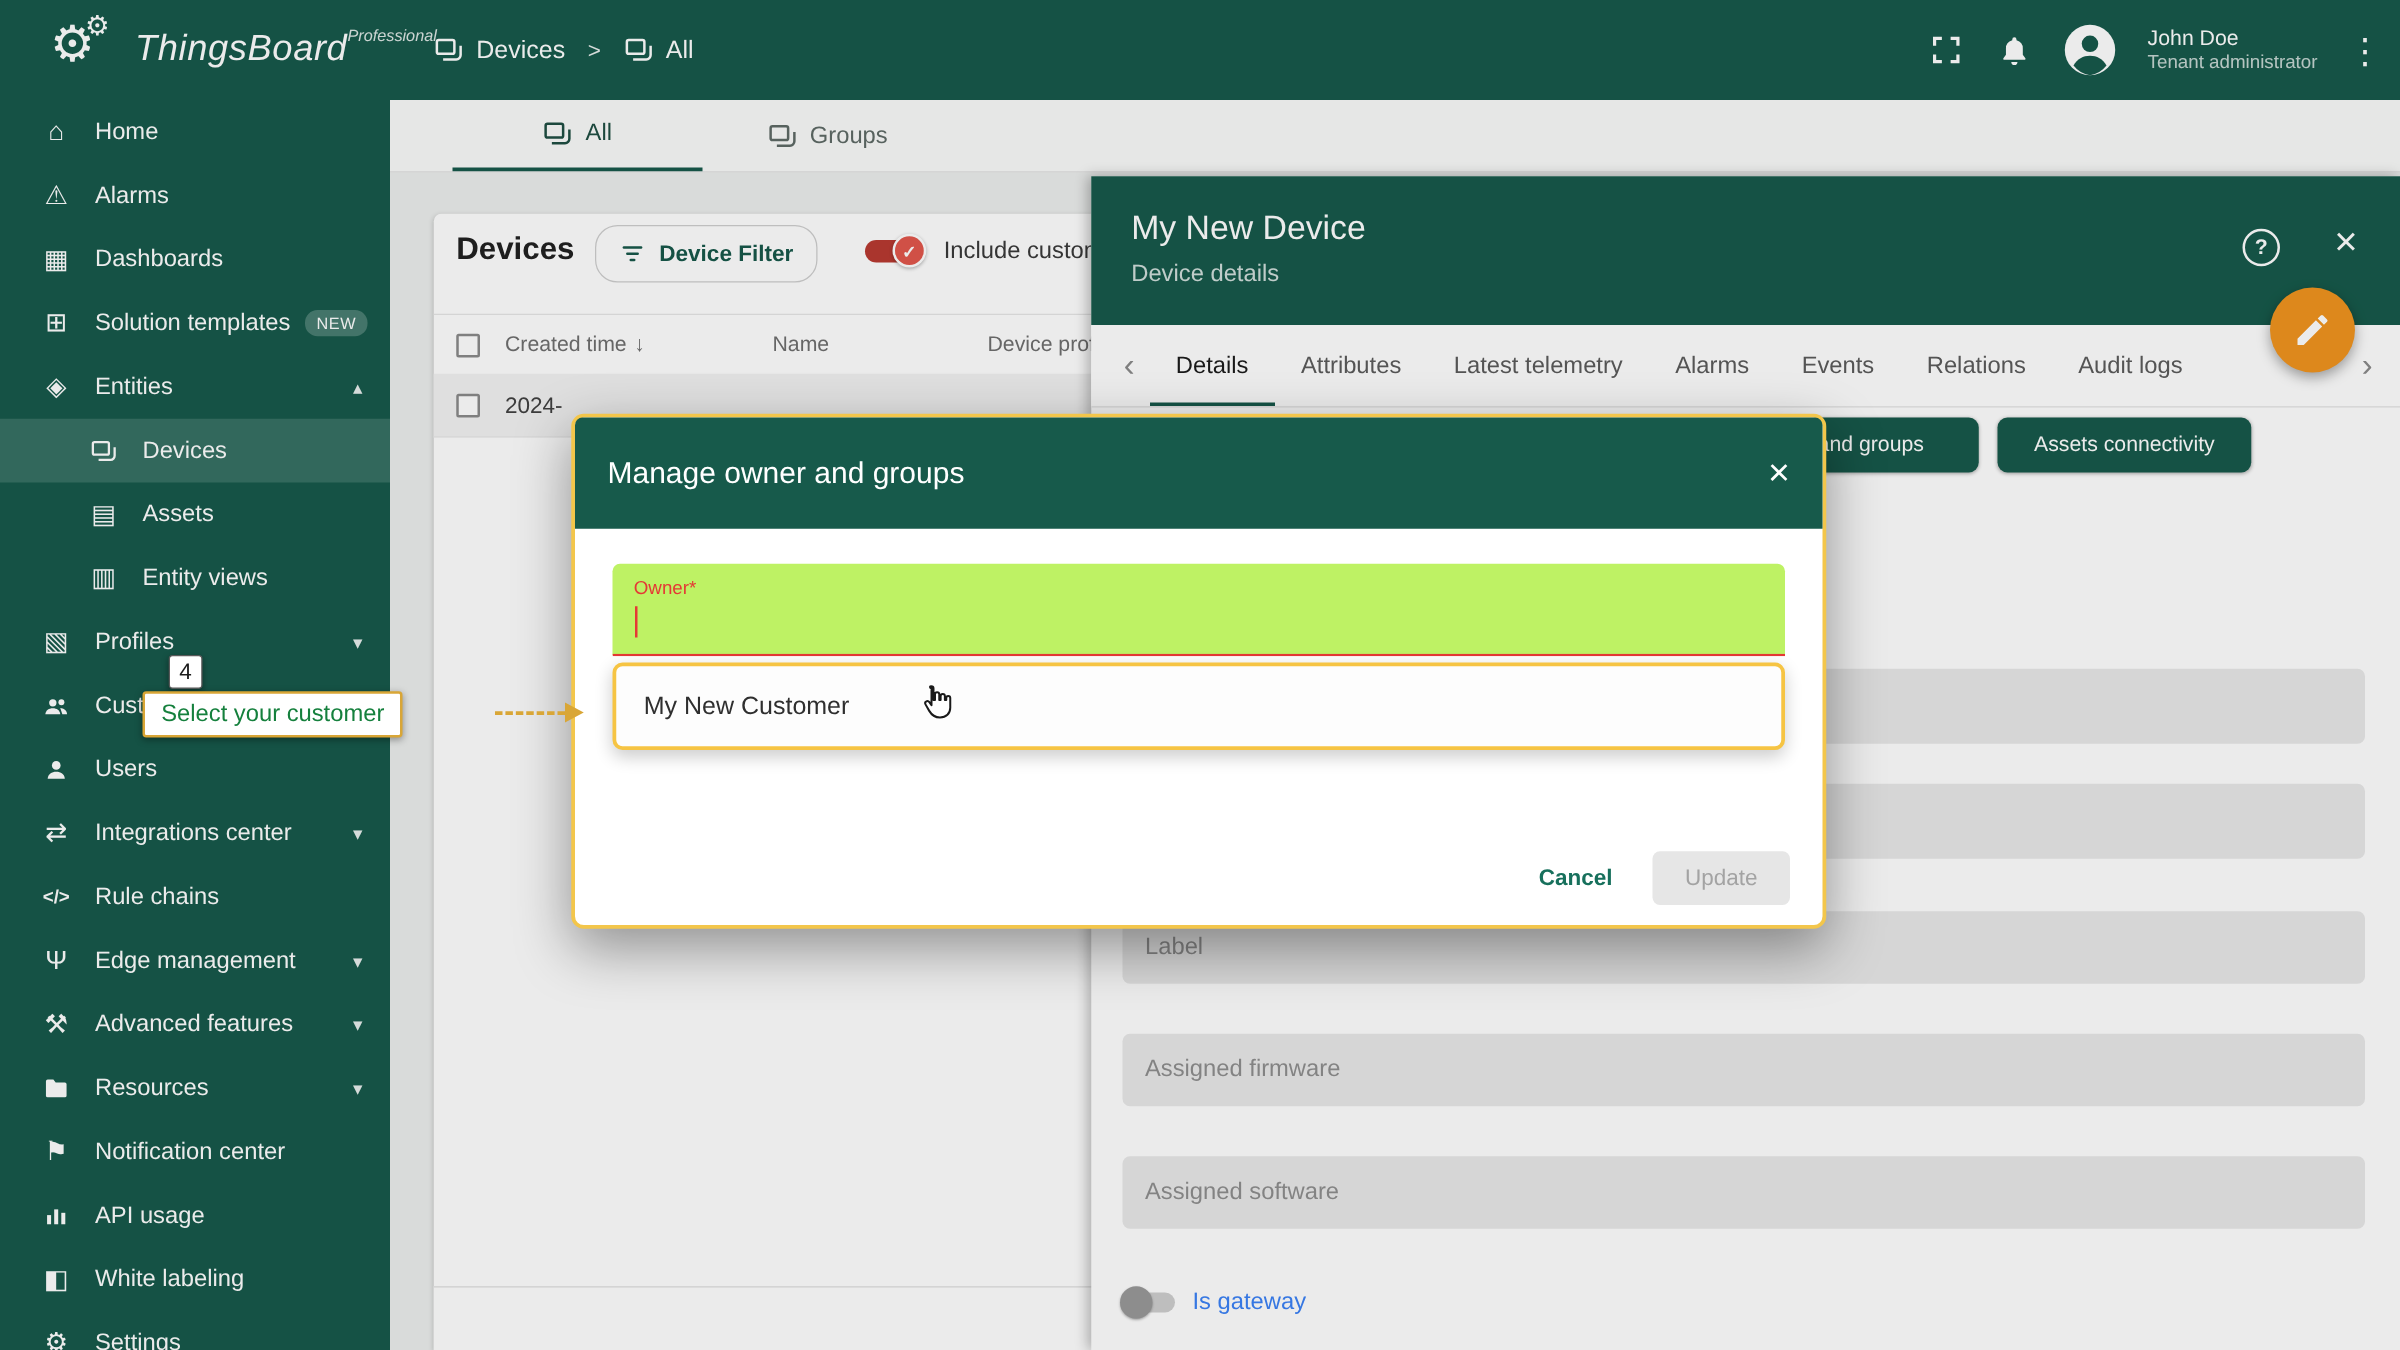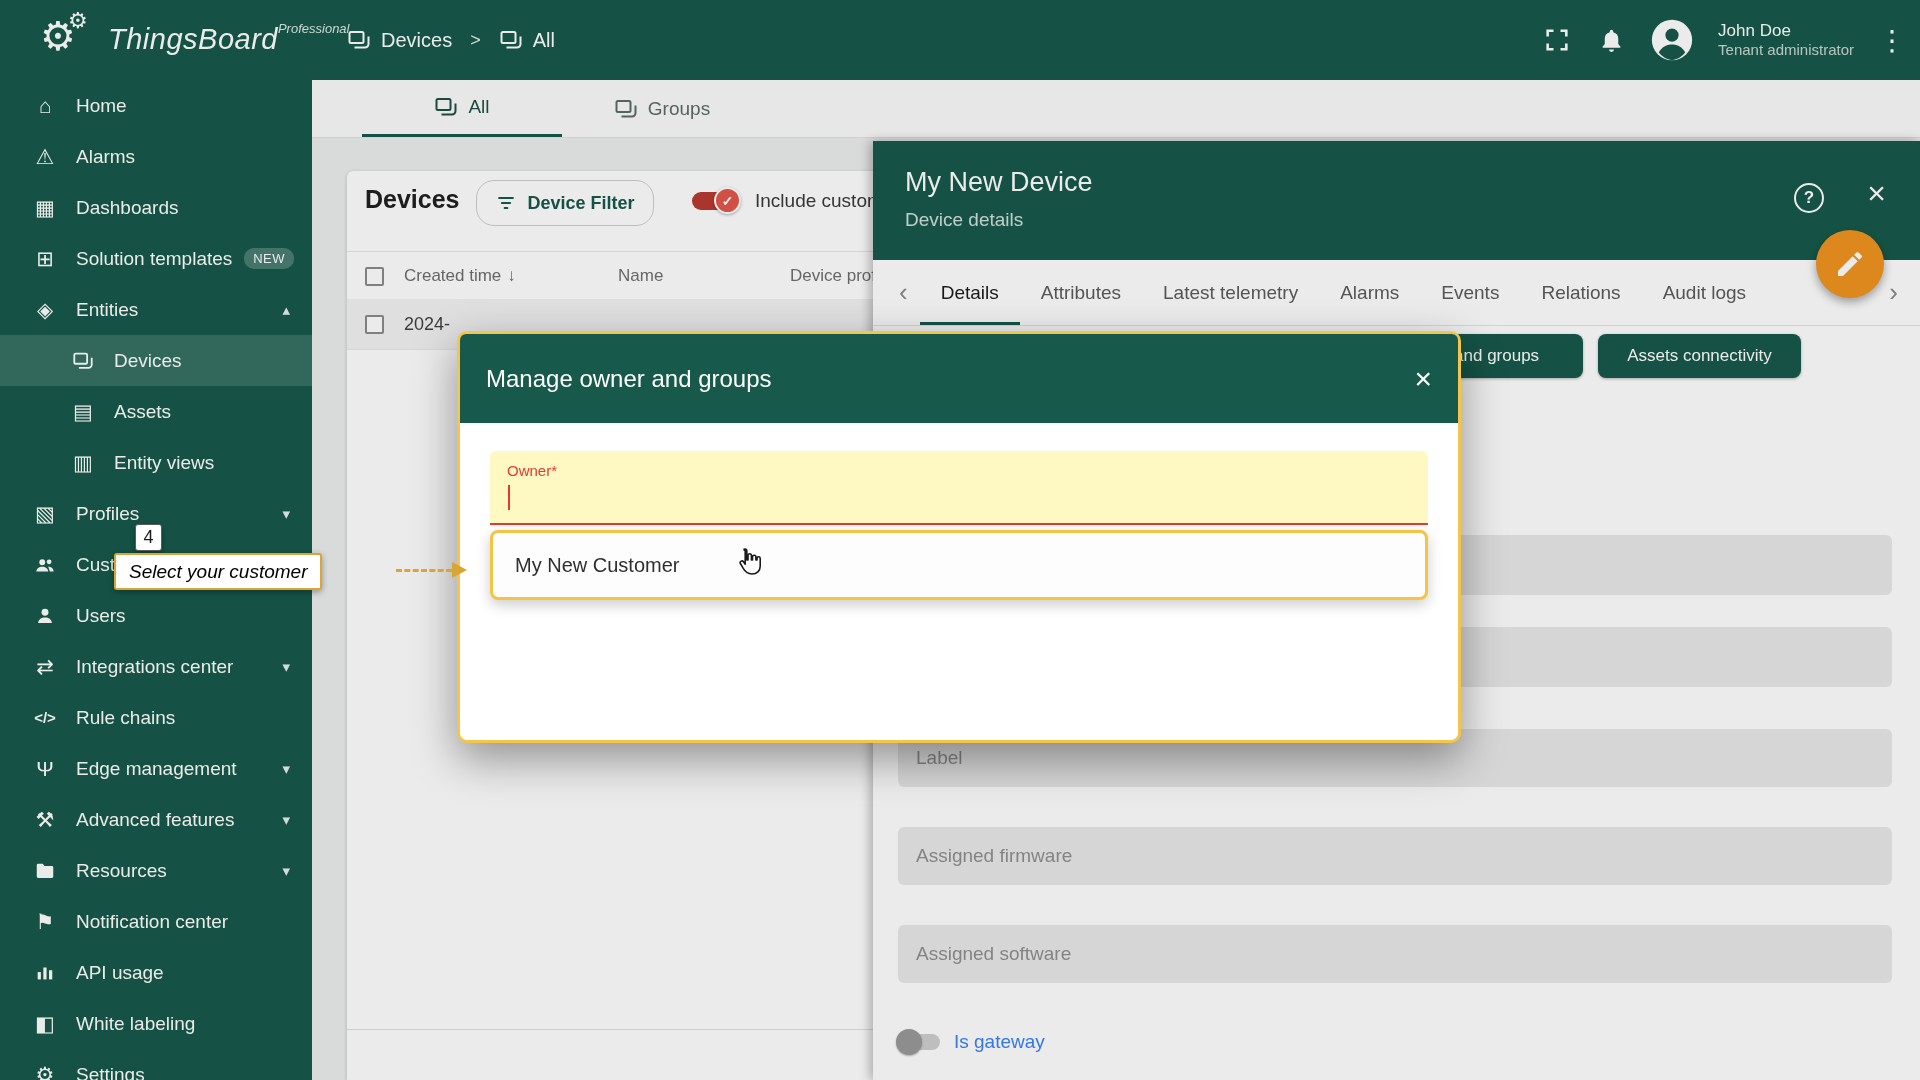--- a/index.html
+++ b/index.html
@@ -76,31 +76,31 @@
   .gw-toggle{width:42px;height:16px;background:#cfcfcf;border-radius:8px;position:relative;}
   .gw-knob{position:absolute;left:-2px;top:-5px;width:26px;height:26px;border-radius:50%;background:#9a9a9a;box-shadow:0 1px 2px rgba(0,0,0,.3);}
   .fab{position:absolute;left:1816px;top:230px;width:68px;height:68px;border-radius:50%;background:var(--fab);display:flex;align-items:center;justify-content:center;box-shadow:0 4px 10px rgba(0,0,0,.35);z-index:13;cursor:pointer;}
   .fab svg{width:32px;height:32px;}
   
   .backdrop{position:absolute;inset:0;background:rgba(0,0,0,.08);z-index:30;}
   .modal{position:absolute;left:457px;top:331px;width:1004px;height:412px;background:#fff;border:3px solid var(--amber);border-radius:10px;box-shadow:0 16px 44px rgba(0,0,0,.38);z-index:40;box-sizing:border-box;overflow:visible;}
   .modal-header{position:absolute;left:0;top:0;right:0;height:89px;background:var(--green);border-radius:6px 6px 0 0;display:flex;align-items:center;padding:0 26px;color:#fff;}
   .modal-title{font-size:24px;font-weight:500;}
   .modal-close{margin-left:auto;font-size:30px;line-height:1;cursor:pointer;}
-  .owner-field{position:absolute;left:30px;top:117px;width:938px;height:72px;background:#fef9c3;border-bottom:2px solid var(--red);border-radius:6px 6px 0 0;cursor:text;}
+  .owner-field{position:absolute;left:30px;top:117px;width:938px;height:72px;background:#bef264;border-bottom:2px solid var(--red);border-radius:6px 6px 0 0;cursor:text;}
   .owner-label{position:absolute;left:17px;top:11px;font-size:15px;color:var(--red);}
   .owner-caret{position:absolute;left:18px;top:34px;width:2px;height:25px;background:var(--red);}
   .dropdown{position:absolute;left:30px;top:196px;width:938px;height:70px;background:#fdfdfd;border:3px solid #f6c443;border-radius:8px;box-shadow:0 5px 14px rgba(0,0,0,.2);box-sizing:border-box;display:flex;align-items:center;padding-left:22px;font-size:20px;color:#2f2f2f;cursor:pointer;}
   .hand-cursor{position:absolute;left:240px;top:12px;width:32px;height:32px;z-index:50;}
   .modal-actions{position:absolute;right:26px;bottom:16px;display:flex;align-items:center;gap:18px;}
   .cancel-btn{color:#17705c;font-size:18px;font-weight:600;padding:9px 14px;cursor:pointer;}
   .update-btn{background:#e6e6e6;color:#a3a3a3;font-size:18px;font-weight:500;padding:11px 26px;border-radius:6px;cursor:default;}
   
   .step-box{position:absolute;left:135px;top:524px;width:27px;height:27px;background:#fff;border:1.5px solid #5a5a5a;border-radius:3px;display:flex;align-items:center;justify-content:center;font-size:18px;color:#1c1c1c;z-index:45;box-shadow:0 2px 5px rgba(0,0,0,.35);box-sizing:border-box;}
-  .callout-label{position:absolute;left:114px;top:553px;height:37px;background:#fff;border:2px solid var(--amber-dark);border-radius:3px;display:flex;align-items:center;padding:0 13px;font-size:19px;color:#000000;z-index:45;box-shadow:0 2px 6px rgba(0,0,0,.35);box-sizing:border-box;white-space:nowrap;font-style:italic;}
+  .callout-label{position:absolute;left:114px;top:553px;height:37px;background:#fff;border:2px solid var(--amber-dark);border-radius:3px;display:flex;align-items:center;padding:0 13px;font-size:19px;color:#15803d;z-index:45;box-shadow:0 2px 6px rgba(0,0,0,.35);box-sizing:border-box;white-space:nowrap;}
   .callout-line{position:absolute;left:396px;top:569px;width:56px;border-top:3px dashed var(--amber-dark);z-index:45;}
   .callout-arrow{position:absolute;left:452px;top:562px;width:0;height:0;border-left:15px solid var(--amber-dark);border-top:8px solid transparent;border-bottom:8px solid transparent;z-index:45;}
 </style>
 </head>
 <body>
 
 <div class="screen">
 
   <div class="topbar">
     <div class="logo">
@@ -419,20 +419,24 @@
 
     <div class="dropdown">
       <span>My New Customer</span>
       <span class="hand-cursor">
         <svg viewBox="0 0 32 32">
             <path d="M12 4c1 0 1.8.8 1.8 1.8V15h1.2v-4.6c0-1 .8-1.7 1.7-1.7s1.7.8 1.7 1.7V15h1.1v-3.2c0-.9.8-1.6 1.7-1.6.9 0 1.7.7 1.7 1.6V15h1.1v-1.6c0-.9.7-1.6 1.6-1.6.9 0 1.6.7 1.6 1.6v7.8c0 4.6-3.3 7.8-8.2 7.8-4.1 0-6.6-1.9-8.6-5.3l-3-5.2c-.5-.9-.2-1.9.7-2.4.8-.5 1.8-.2 2.4.6l1.7 2.5V5.8C10.2 4.8 11 4 12 4z" fill="#fff" stroke="#1a1a1a" stroke-width="1.6" stroke-linejoin="round"></path>
           </svg>
       </span>
     </div>
 
+    <div class="modal-actions">
+      <span class="cancel-btn">Cancel</span>
+      <span class="update-btn">Update</span>
+    </div>
   </div>
 
   <div class="step-box">4</div>
   <div class="callout-label">Select your customer</div>
   <div class="callout-line"></div>
   <div class="callout-arrow"></div>
 
 </div>
 
 </body></html>

